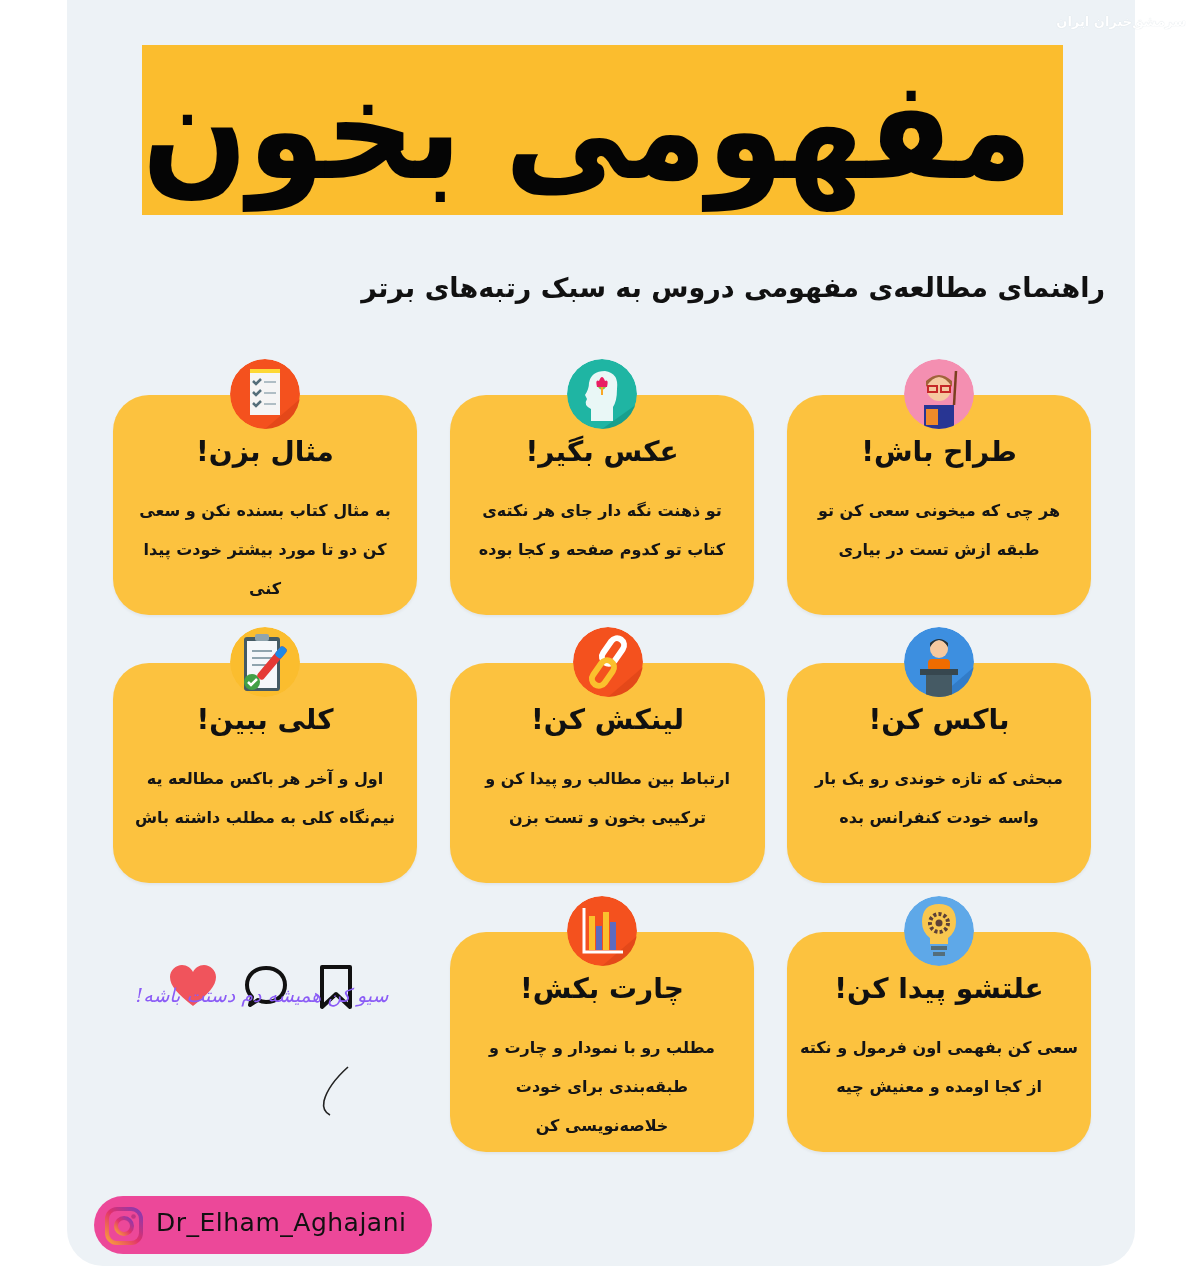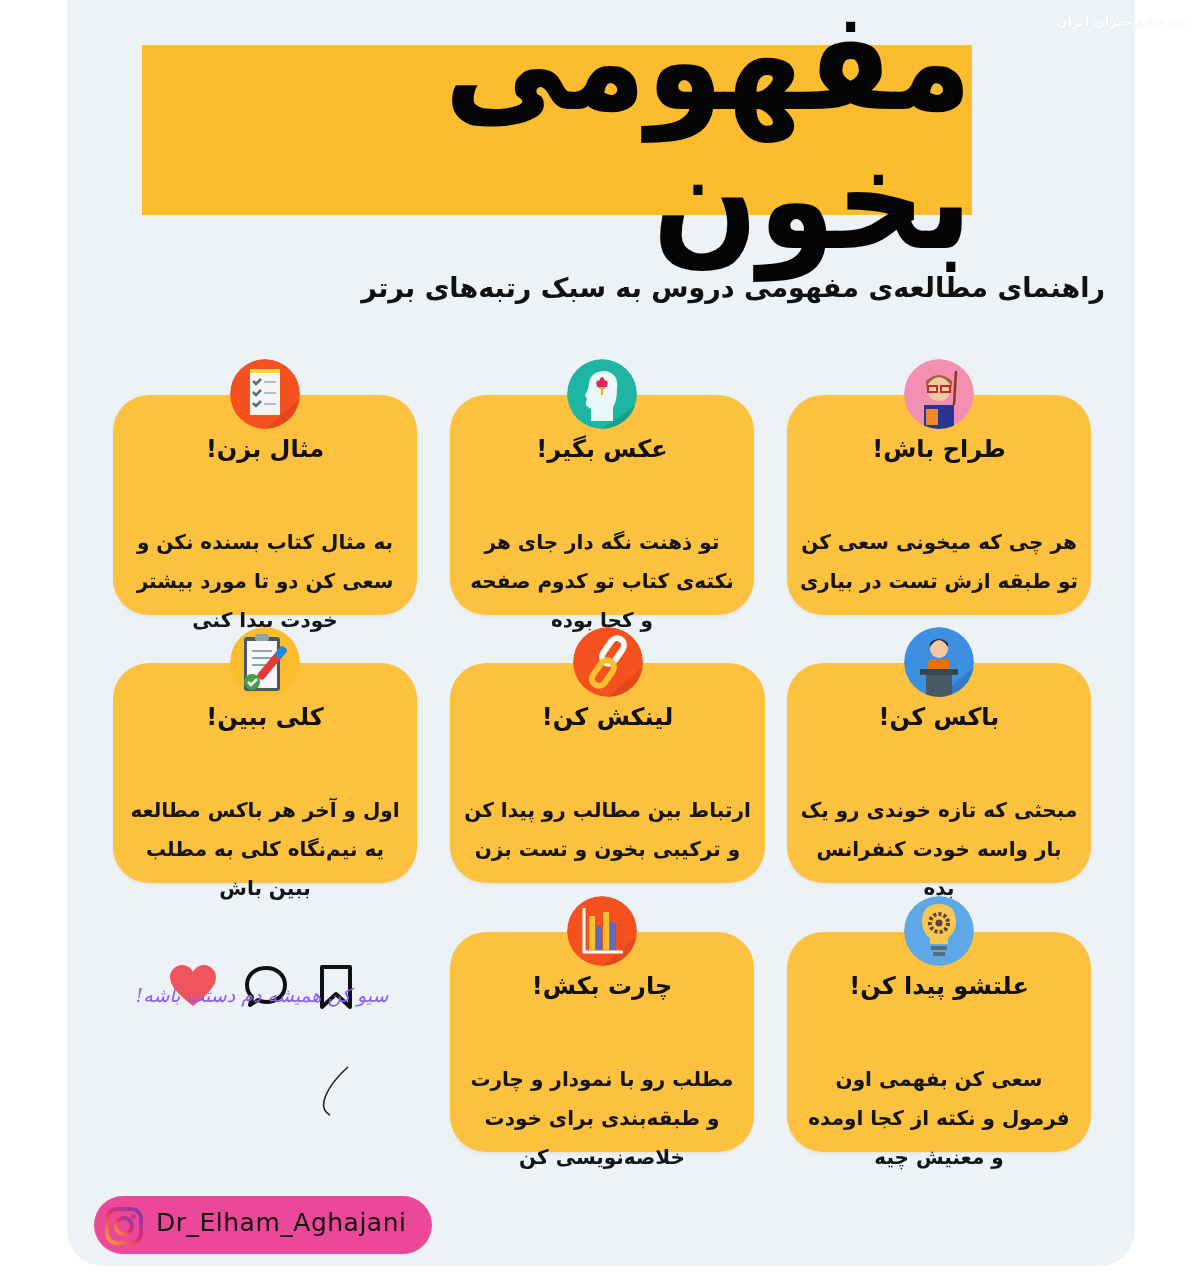--- a/index.html
+++ b/index.html
@@ -9,21 +9,21 @@
     }
     .panel {
       position:absolute; left:67px; top:0; width:1068px; height:1266px;
       background:#edf2f6; border-radius:0 0 36px 36px;
     }
     .watermark {
       position:absolute; right:12px; top:14px; color:#ffffff; font-size:13px; font-weight:bold;
       text-shadow:0 0 1px #c9d3da; direction:rtl;
     }
     .banner {
-      position:absolute; left:142px; top:45px; width:830px; height:170px;
+      position:absolute; left:142px; top:45px; width:921px; height:170px;
       background:#fbbd2e; display:flex; align-items:center; justify-content:flex-start;
     }
     .banner-title {
       font-family:"DejaVu Sans", sans-serif; font-weight:bold; font-size:124px; color:#050505;
       direction:rtl; line-height:1; letter-spacing:2px; transform:scaleY(1.12);
     }
     .subtitle {
       position:absolute; left:0; width:1105px; top:272px; 
       font-size:27px; font-weight:bold; color:#111; direction:rtl;
     }
@@ -31,25 +31,25 @@
       position:absolute; width:304px; height:220px; background:#fcc23f;
       border-radius:36px; box-shadow:0 2px 3px rgba(0,0,0,0.05);
     }
     .card .icon {
       position:absolute; left:50%; top:-36px; width:70px; height:70px; margin-left:-35px;
       border-radius:50%; overflow:hidden;
     }
     .card .icon svg { width:70px; height:70px; display:block; }
     .card .ctitle {
       position:absolute; top:40px; left:0; right:0; text-align:center; direction:rtl;
-      font-size:24px; font-weight:bold; color:#111;
+      font-size:28px; font-weight:bold; color:#111;
     }
     .card .cbody {
       position:absolute; top:96px; left:12px; right:12px; text-align:center; direction:rtl;
-      font-size:20px; font-weight:bold; color:#151515; line-height:39px;margin-top:32px;
+      font-size:16px; font-weight:bold; color:#151515; line-height:39px;
     }
     .social { position:absolute; left:168px; top:964px; width:190px; height:50px; }
     .social .ic { position:absolute; top:0; }
     .handwritten {
       position:absolute; left:112px; top:984px; width:300px; text-align:center;
       font-family:"DejaVu Serif", serif; font-style:italic; font-size:19px; color:#8b5cf6; direction:rtl;
     }
     .hw-stroke { position:absolute; left:318px; top:1065px; }
     .insta-pill {
       position:absolute; left:94px; top:1196px; width:338px; height:58px;
@@ -162,21 +162,21 @@
       <line x1="22" y1="24" x2="42" y2="24" stroke="#90a4ae" stroke-width="2"></line>
       <line x1="22" y1="31" x2="42" y2="31" stroke="#90a4ae" stroke-width="2"></line>
       <line x1="22" y1="38" x2="36" y2="38" stroke="#90a4ae" stroke-width="2"></line>
       <circle cx="22" cy="55" r="8" fill="#43a047"></circle>
       <path d="M18 55 l3 3 l6 -6" stroke="#fff" stroke-width="2.5" fill="none"></path>
       <rect x="38" y="16" width="8" height="40" rx="3" transform="rotate(40 42 36)" fill="#e53935"></rect>
       <rect x="38" y="16" width="8" height="12" rx="3" transform="rotate(40 42 36)" fill="#1e88e5"></rect>
     </svg>
   </div>
   <div class="ctitle">کلی ببین!</div>
-  <div class="cbody">اول و آخر هر باکس مطالعه یه نیم‌نگاه کلی به مطلب ببین باش</div>
+  <div class="cbody">اول و آخر هر باکس مطالعه یه نیم‌نگاه کلی به مطلب داشته باش</div>
 </div>
 
 <div class="card" style="left:787px; top:932px;">
   <div class="icon">
     <svg viewBox="0 0 70 70">
       <circle cx="35" cy="35" r="35" fill="#5ea8e8"></circle>
       <path d="M35 8 Q52 8 52 26 Q52 36 44 42 L44 48 L26 48 L26 42 Q18 36 18 26 Q18 8 35 8 Z" fill="#f9c74f"></path>
       <rect x="27" y="50" width="16" height="4" fill="#546e7a"></rect>
       <rect x="29" y="56" width="12" height="4" fill="#546e7a"></rect>
       <circle cx="35" cy="27" r="9" fill="none" stroke="#5d4037" stroke-width="4" stroke-dasharray="3 2.2"></circle>

